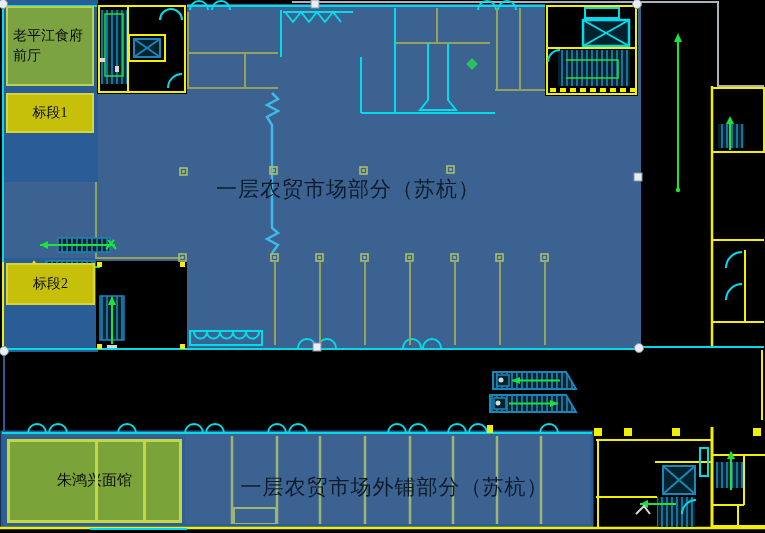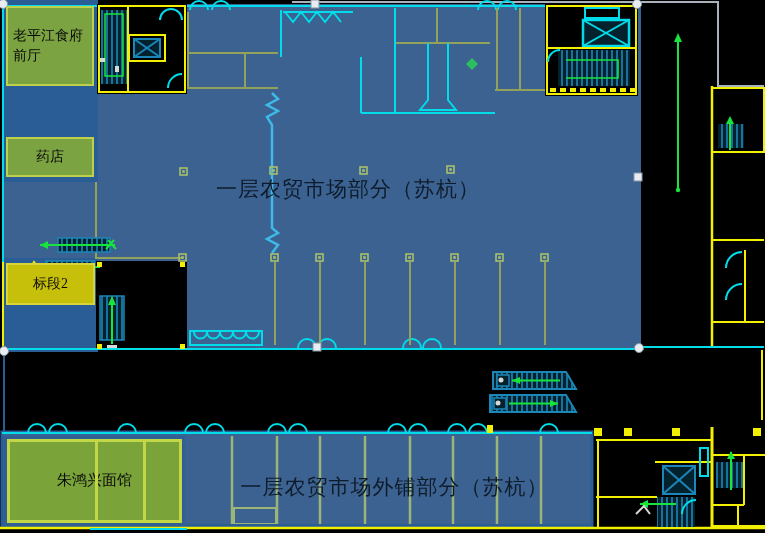--- a/index.html
+++ b/index.html
@@ -292,22 +292,22 @@
     <circle cx="4" cy="351" r="4.5" fill="#e8edf2" stroke="#8a97a5"></circle>
     <rect x="311" y="0" width="8" height="8" fill="#e8edf2" stroke="#8a97a5"></rect>
     <rect x="634" y="173" width="8" height="8" fill="#e8edf2" stroke="#8a97a5"></rect>
     <rect x="313" y="343" width="8" height="8" fill="#e8edf2" stroke="#8a97a5"></rect>
   </g>
 </svg>
 
 <div id="box-restaurant" class="zone-box zone-green" style="left:6px;top:6px;width:88px;height:80px;">
   <span class="lbl">老平江食府前厅</span>
 </div>
-<div class="zone-box zone-green" style="left:6px;top:137px;width:88px;height:40px;">
-  <span class="lbl">药店</span>
+<div class="zone-box zone-yellow" style="left:6px;top:93px;width:88px;height:40px;">
+  <span class="lbl">标段1</span>
 </div>
 <div class="zone-box zone-yellow" style="left:6px;top:263px;width:89px;height:42px;text-align:center;">
   <span class="lbl">标段2</span>
 </div>
 
 <div id="box-noodle" class="zone-box" style="left:4px;top:436px;width:175px;height:84px;">
   <div class="noodle-divider" style="left:88px;"></div>
   <div class="noodle-divider" style="left:136px;"></div>
   <span class="lbl">朱鸿兴面馆</span>
 </div>

